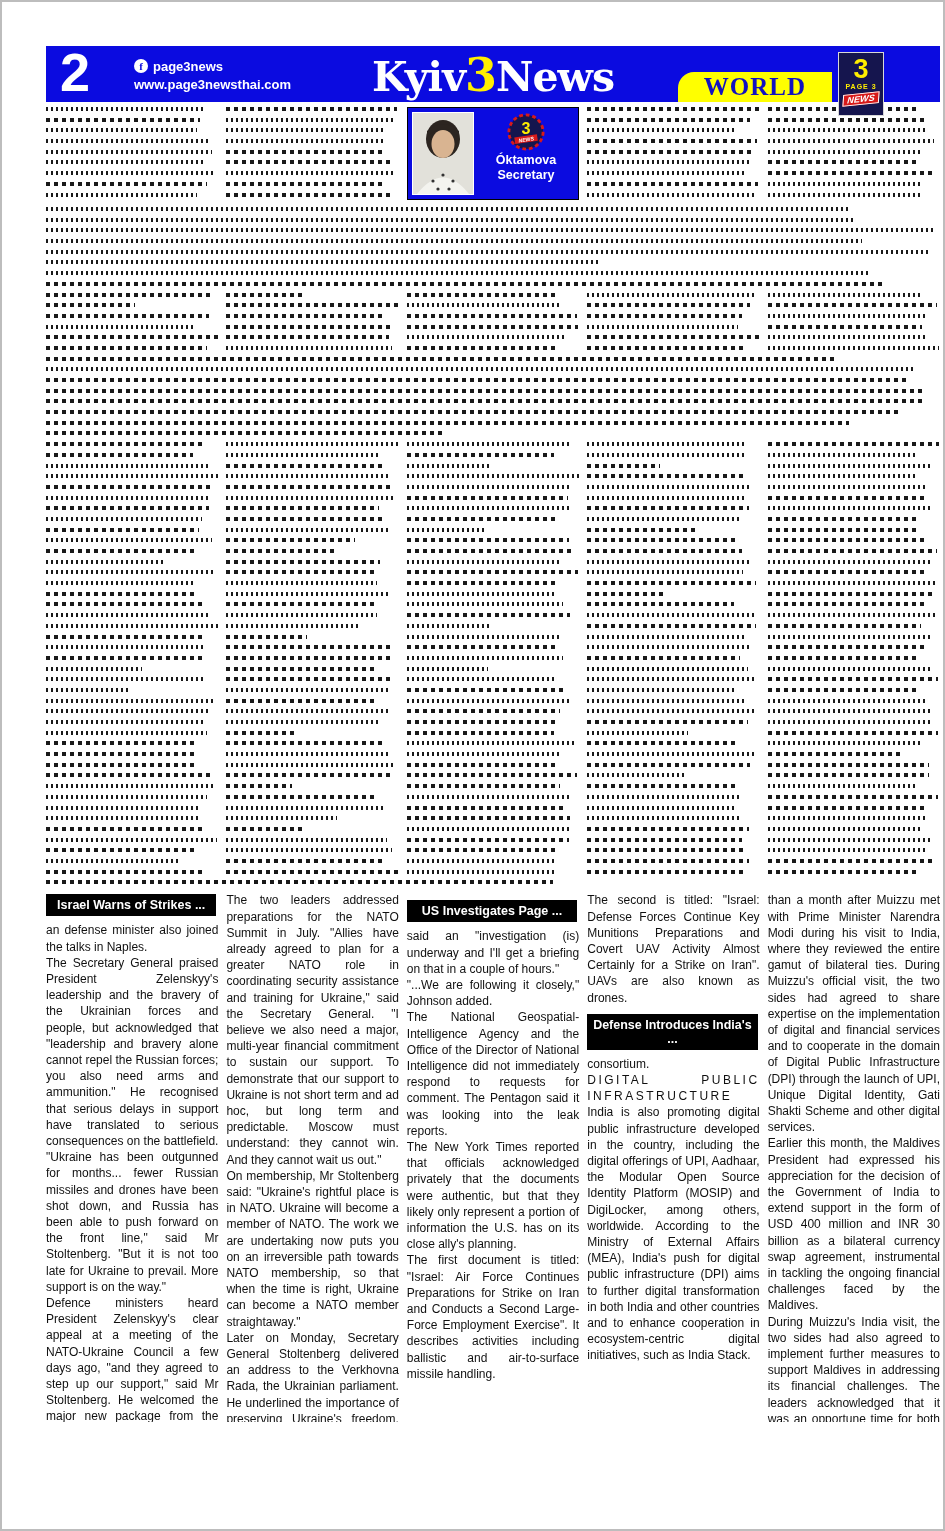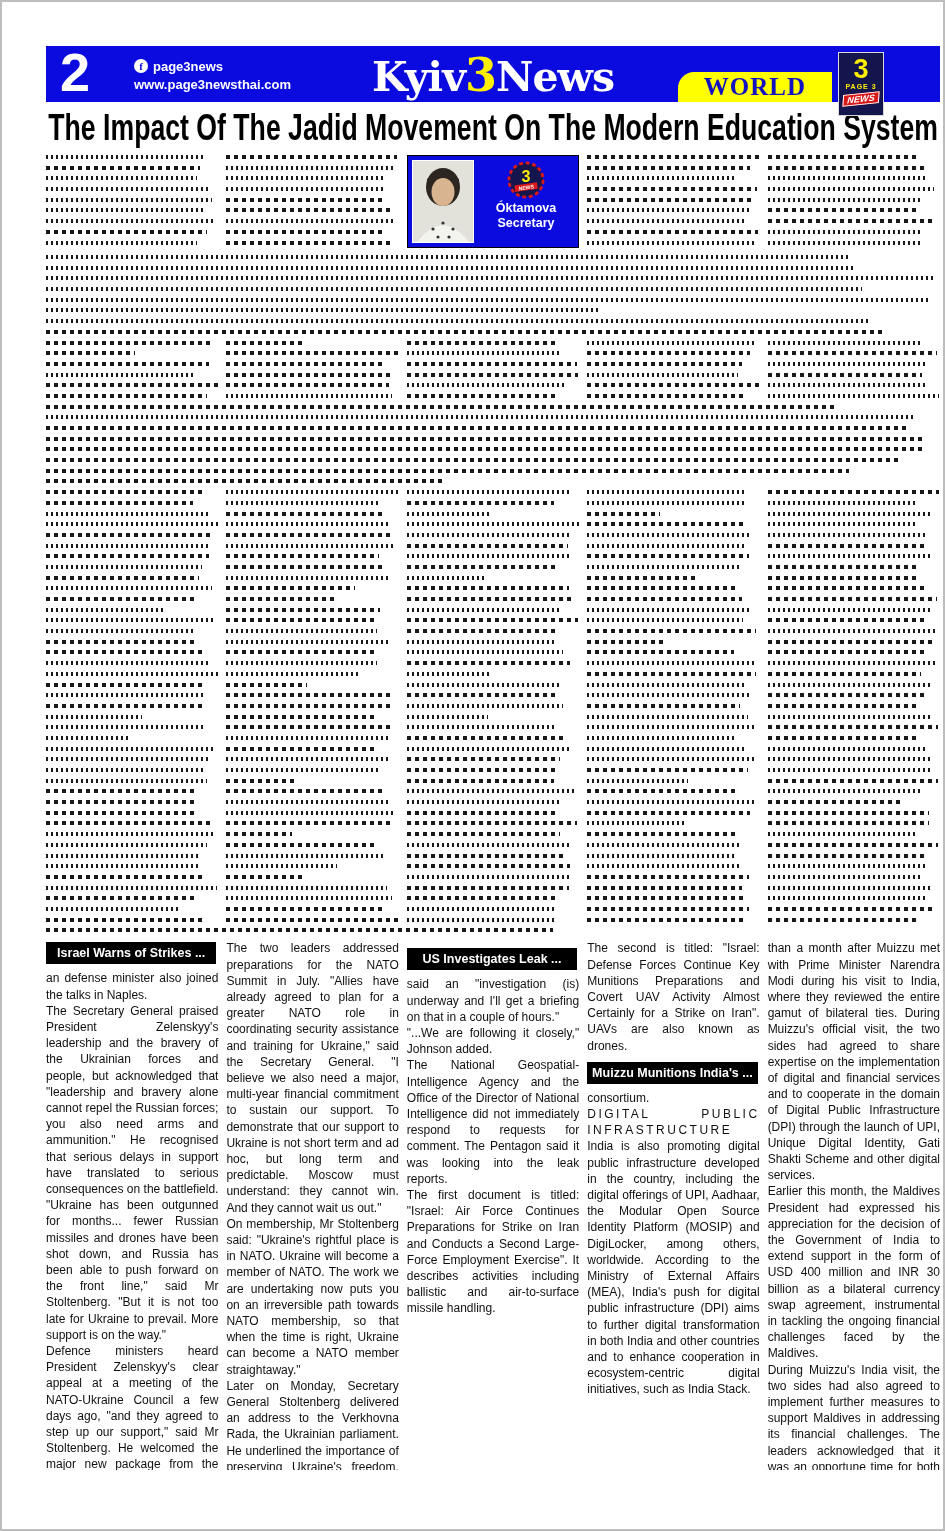--- a/index.html
+++ b/index.html
@@ -124,23 +124,20 @@
         <div class="brand"><span>Kyiv</span><span class="b3">3</span><span>News</span></div>
         <div class="world-tab">WORLD</div>
       </div>
       <div class="logo-box">
         <span class="l3">3</span>
         <span class="lsub">PAGE 3</span>
         <span class="lnews">NEWS</span>
       </div>
     </header>
 
-    <h1 class="headline">
-      <span class="hinner">The Impact Of The Jadid Movement On The Modern Education System</span>
-    </h1>
 
     <section class="top-story">
       <div class="drow">
         <div class="dcol">
             <div class="dline p1" style="width: 92.2%;"></div>
             <div class="dline p2" style="width: 89.2%;"></div>
             <div class="dline p1" style="width: 87.5%;"></div>
             <div class="dline p1" style="width: 95.2%;"></div>
             <div class="dline p1" style="width: 96.3%;"></div>
             <div class="dline p1" style="width: 91%;"></div>
@@ -503,29 +500,30 @@
           <p>an defense minister also joined the talks in Naples.</p>
           <p>The Secretary General praised President Zelenskyy's leadership and the bravery of the Ukrainian forces and people, but acknowledged that "leadership and bravery alone cannot repel the Russian forces; you also need arms and ammunition." He recognised that serious delays in support have translated to serious consequences on the battlefield. "Ukraine has been outgunned for months... fewer Russian missiles and drones have been shot down, and Russia has been able to push forward on the front line," said Mr Stoltenberg. "But it is not too late for Ukraine to prevail. More support is on the way."</p>
           <p>Defence ministers heard President Zelenskyy's clear appeal at a meeting of the NATO-Ukraine Council a few days ago, "and they agreed to step up our support," said Mr Stoltenberg. He welcomed the major new package from the United States, providing over 60 billion dollars' worth of aid, as well as new commitments by the UK, Germany, and the Netherlands, adding: "I expect further announcements soon."</p>
         </div>
         <div class="article-col">
           <p>The two leaders addressed preparations for the NATO Summit in July. "Allies have already agreed to plan for a greater NATO role in coordinating security assistance and training for Ukraine," said the Secretary General. "I believe we also need a major, multi-year financial commitment to sustain our support. To demonstrate that our support to Ukraine is not short term and ad hoc, but long term and predictable. Moscow must understand: they cannot win. And they cannot wait us out."</p>
           <p>On membership, Mr Stoltenberg said: "Ukraine's rightful place is in NATO. Ukraine will become a member of NATO. The work we are undertaking now puts you on an irreversible path towards NATO membership, so that when the time is right, Ukraine can become a NATO member straightaway."</p>
           <p>Later on Monday, Secretary General Stoltenberg delivered an address to the Verkhovna Rada, the Ukrainian parliament. He underlined the importance of preserving Ukraine's freedom, adding that Ukraine is fighting to defend the same democratic values present at the heart of NATO.</p>
         </div>
         <div class="article-col">
-          <div class="col-header mid">US Investigates Leak ...</div>
+          <div class="col-header mid">US Investigates Page ...</div>
           <p>said an "investigation (is) underway and I'll get a briefing on that in a couple of hours."</p>
           <p>"...We are following it closely," Johnson added.</p>
           <p>The National Geospatial-Intelligence Agency and the Office of the Director of National Intelligence did not immediately respond to requests for comment. The Pentagon said it was looking into the leak reports.</p>
+          <p>The New York Times reported that officials acknowledged privately that the documents were authentic, but that they likely only represent a portion of information the U.S. has on its close ally's planning.</p>
           <p>The first document is titled: "Israel: Air Force Continues Preparations for Strike on Iran and Conducts a Second Large-Force Employment Exercise". It describes activities including ballistic and air-to-surface missile handling.</p>
         </div>
         <div class="article-col">
           <p>The second is titled: "Israel: Defense Forces Continue Key Munitions Preparations and Covert UAV Activity Almost Certainly for a Strike on Iran". UAVs are also known as drones.</p>
-          <div class="col-header mid">Muizzu Munitions India's ...</div>
+          <div class="col-header mid">Defense Introduces India's ...</div>
           <p>consortium.</p>
           <p class="caps-para">DIGITAL PUBLIC INFRASTRUCTURE</p>
           <p>India is also promoting digital public infrastructure developed in the country, including the digital offerings of UPI, Aadhaar, the Modular Open Source Identity Platform (MOSIP) and DigiLocker, among others, worldwide. According to the Ministry of External Affairs (MEA), India's push for digital public infrastructure (DPI) aims to further digital transformation in both India and other countries and to enhance cooperation in ecosystem-centric digital initiatives, such as India Stack.</p>
         </div>
         <div class="article-col">
           <p>than a month after Muizzu met with Prime Minister Narendra Modi during his visit to India, where they reviewed the entire gamut of bilateral ties. During Muizzu's official visit, the two sides had agreed to share expertise on the implementation of digital and financial services and to cooperate in the domain of Digital Public Infrastructure (DPI) through the launch of UPI, Unique Digital Identity, Gati Shakti Scheme and other digital services.</p>
           <p>Earlier this month, the Maldives President had expressed his appreciation for the decision of the Government of India to extend support in the form of USD 400 million and INR 30 billion as a bilateral currency swap agreement, instrumental in tackling the ongoing financial challenges faced by the Maldives.</p>
           <p>During Muizzu's India visit, the two sides had also agreed to implement further measures to support Maldives in addressing its financial challenges. The leaders acknowledged that it was an opportune time for both sides to chart a new framework for cooperation with an aim to comprehensively transform the bilateral relationship into a Comprehensive Economic and Maritime Security Partnership.</p>
         </div>
       </section>

